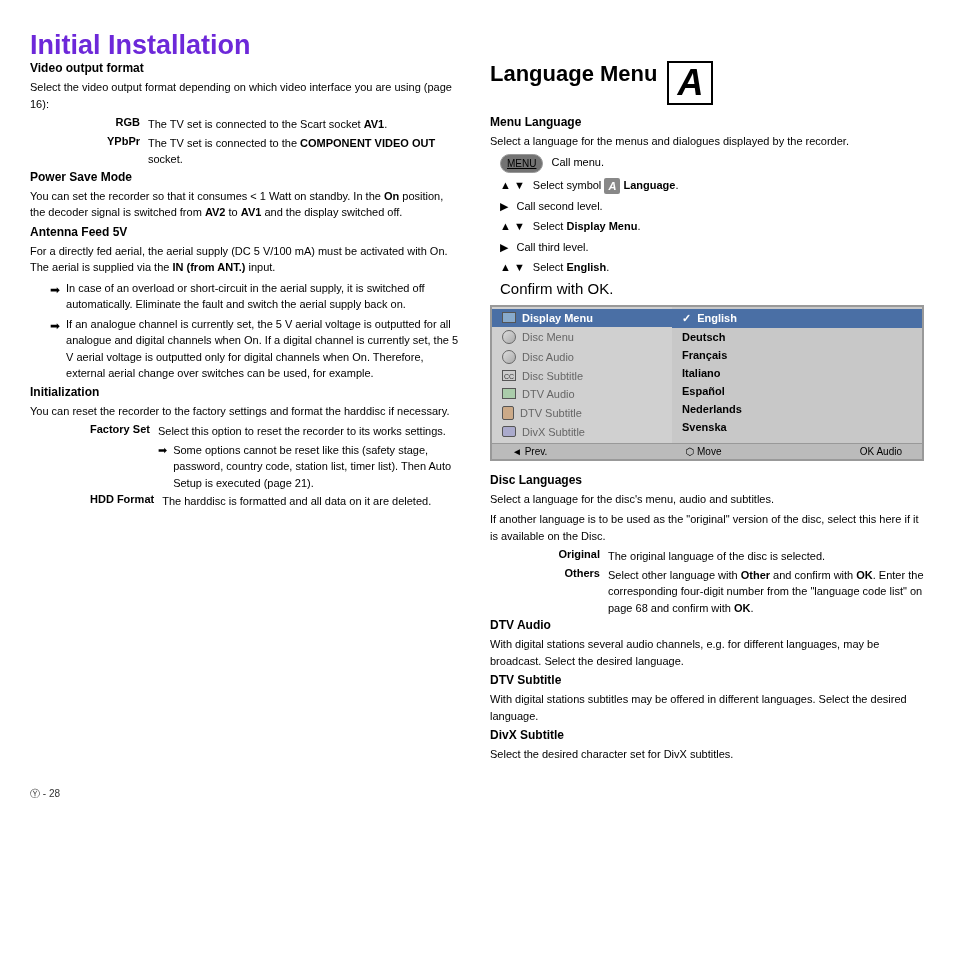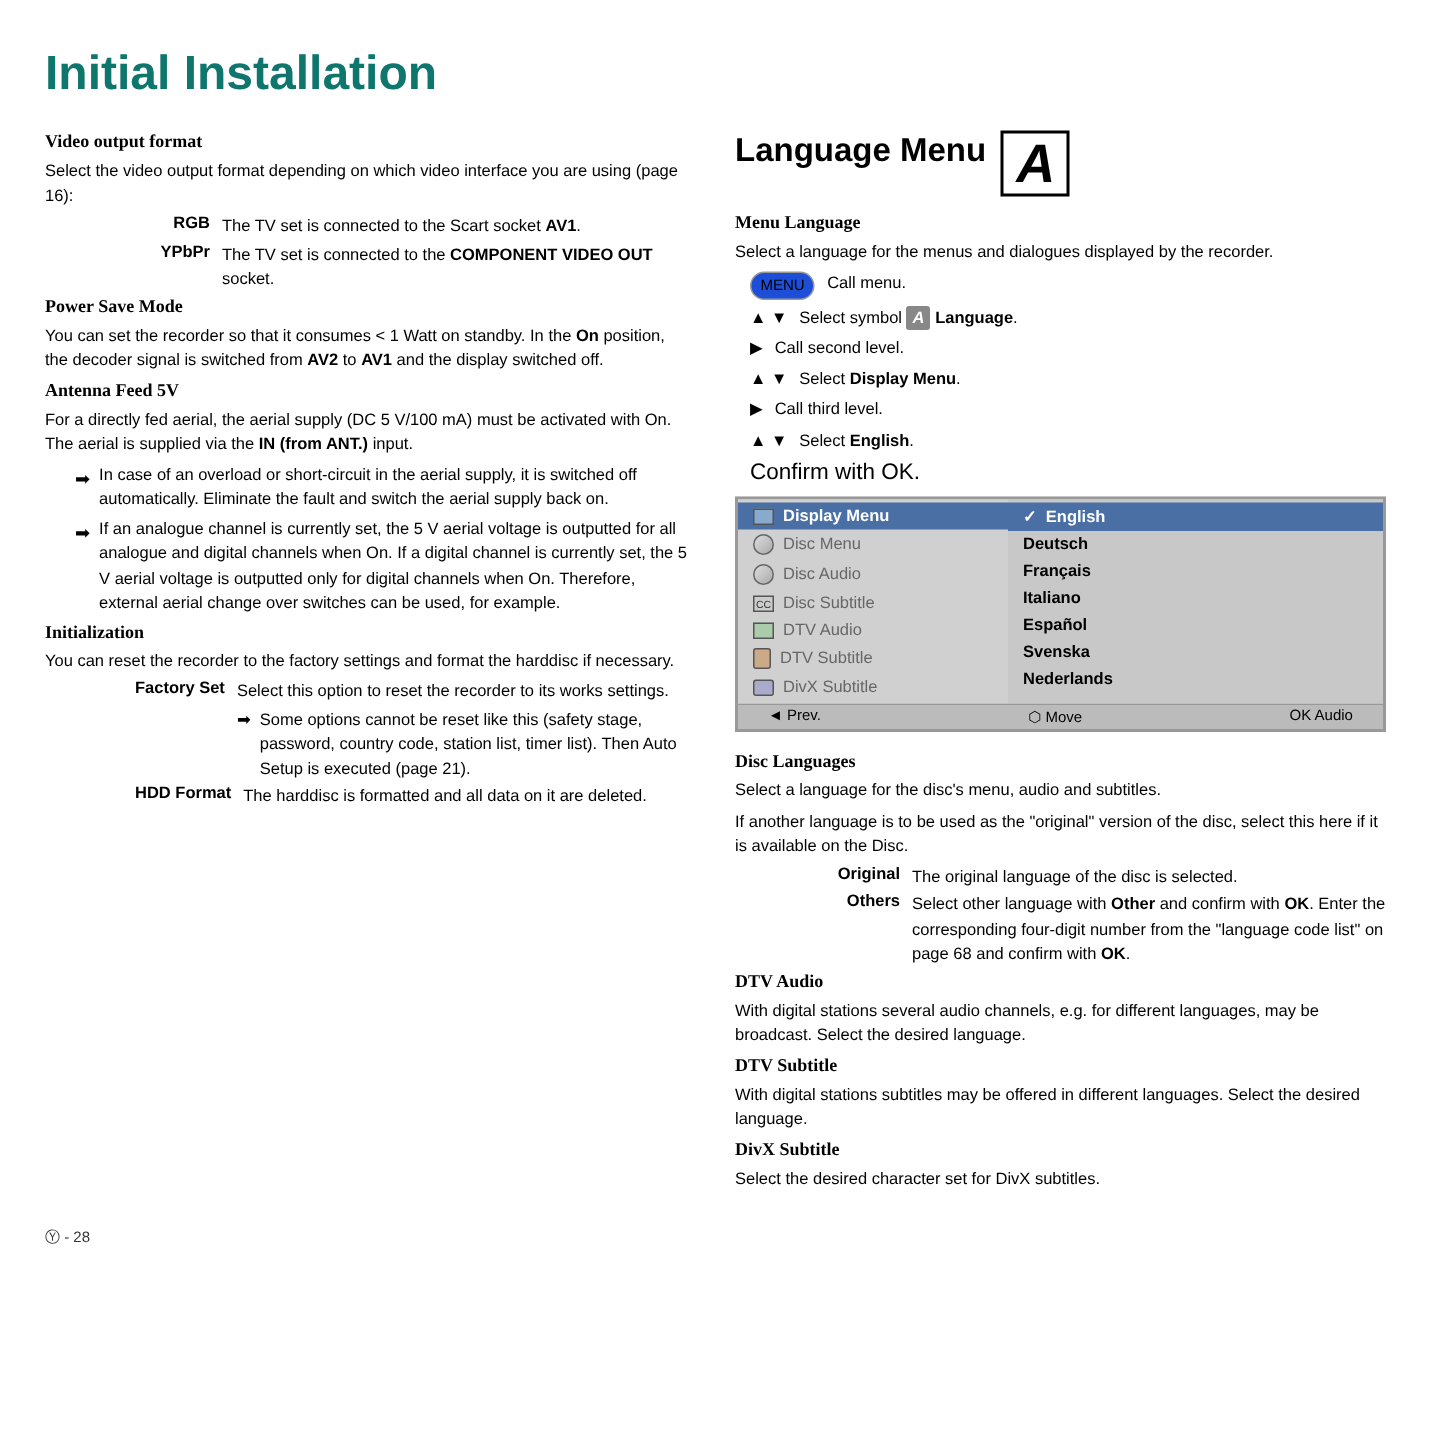--- a/index.html
+++ b/index.html
@@ -7,45 +7,43 @@
       font-family: Arial, Helvetica, sans-serif;
       font-size: 11px;
       background: #fff;
       color: #000;
       width: 954px;
       min-height: 954px;
       padding: 30px 30px 20px 30px;
     }
 
     .page-title {
-      font-size: 32px;
-      font-weight: bold;
-      margin-bottom: 20px;
-      color: #0f766e;
+      font-size: 27px;
+      font-weight: bold;
+      color: #6d28d9;
     }
 
     .two-col {
       display: flex;
       gap: 30px;
     }
 
     .left-col {
       flex: 0 0 430px;
     }
 
     .right-col {
       flex: 1;
     }
 
     .section-heading {
       font-size: 12px;
       font-weight: bold;
       margin-bottom: 4px;
       margin-top: 14px;
-      font-family: Liberation Serif, serif;
     }
 
     .section-heading:first-child {
       margin-top: 0;
     }
 
     p {
       font-size: 11px;
       line-height: 1.5;
       margin-bottom: 4px;
@@ -116,22 +114,23 @@
       font-size: 11px;
       line-height: 1.5;
     }
 
     .menu-btn {
       display: inline-block;
       border: 1px solid #999;
       border-radius: 10px;
       padding: 1px 6px;
       font-size: 10px;
-      background: #1d4ed8;
+      background: #737373;
       white-space: nowrap;
+      text-decoration: underline;
     }
 
     .confirm-line {
       padding-left: 10px;
       margin-bottom: 8px;
       font-size: 15px;
     }
 
     
     .tv-menu {
@@ -431,24 +430,24 @@
           <div class="tv-menu-item active-right">
             <span>Français</span>
           </div>
           <div class="tv-menu-item active-right">
             <span>Italiano</span>
           </div>
           <div class="tv-menu-item active-right">
             <span>Español</span>
           </div>
           <div class="tv-menu-item active-right">
+            <span>Nederlands</span>
+          </div>
+          <div class="tv-menu-item active-right">
             <span>Svenska</span>
-          </div>
-          <div class="tv-menu-item active-right">
-            <span>Nederlands</span>
           </div>
         </div>
       </div>
       <div class="tv-menu-footer">
         <span>◄  Prev.</span>
         <span>⬡  Move</span>
         <span>OK  Audio</span>
       </div>
     </div>
 

